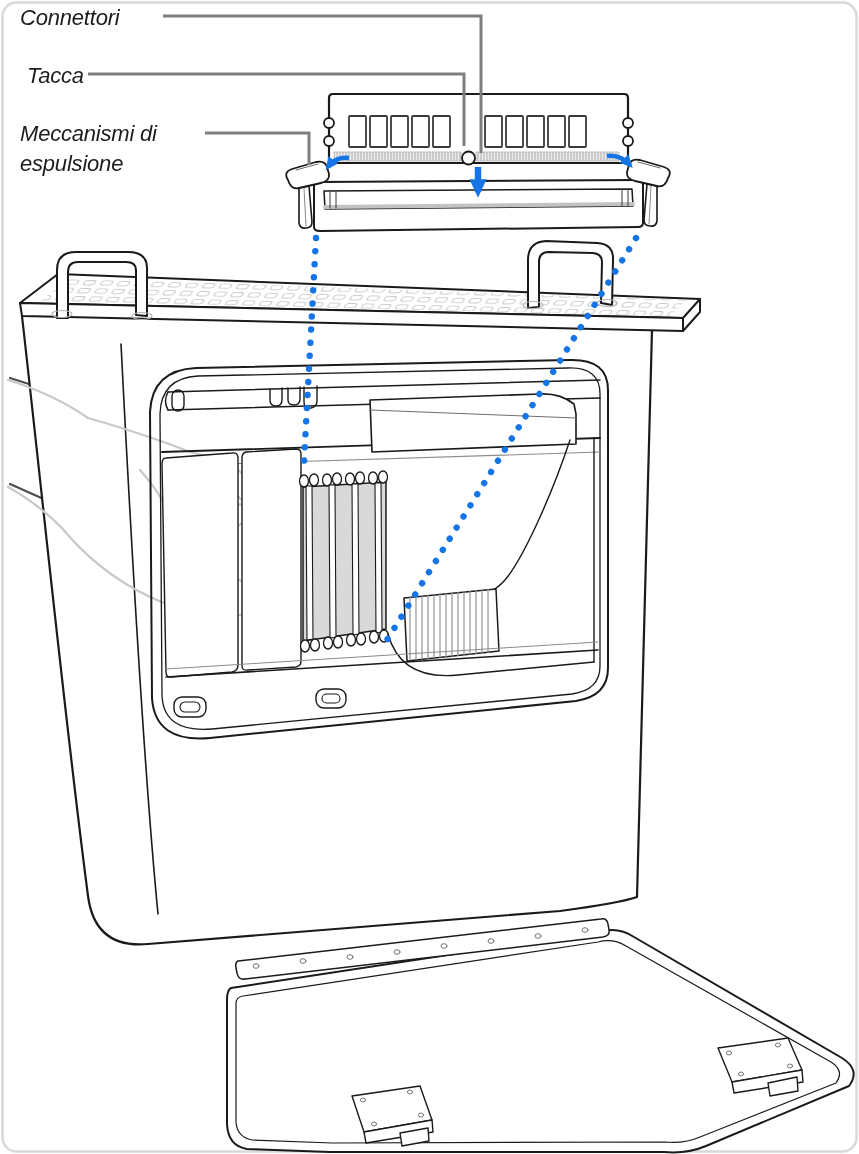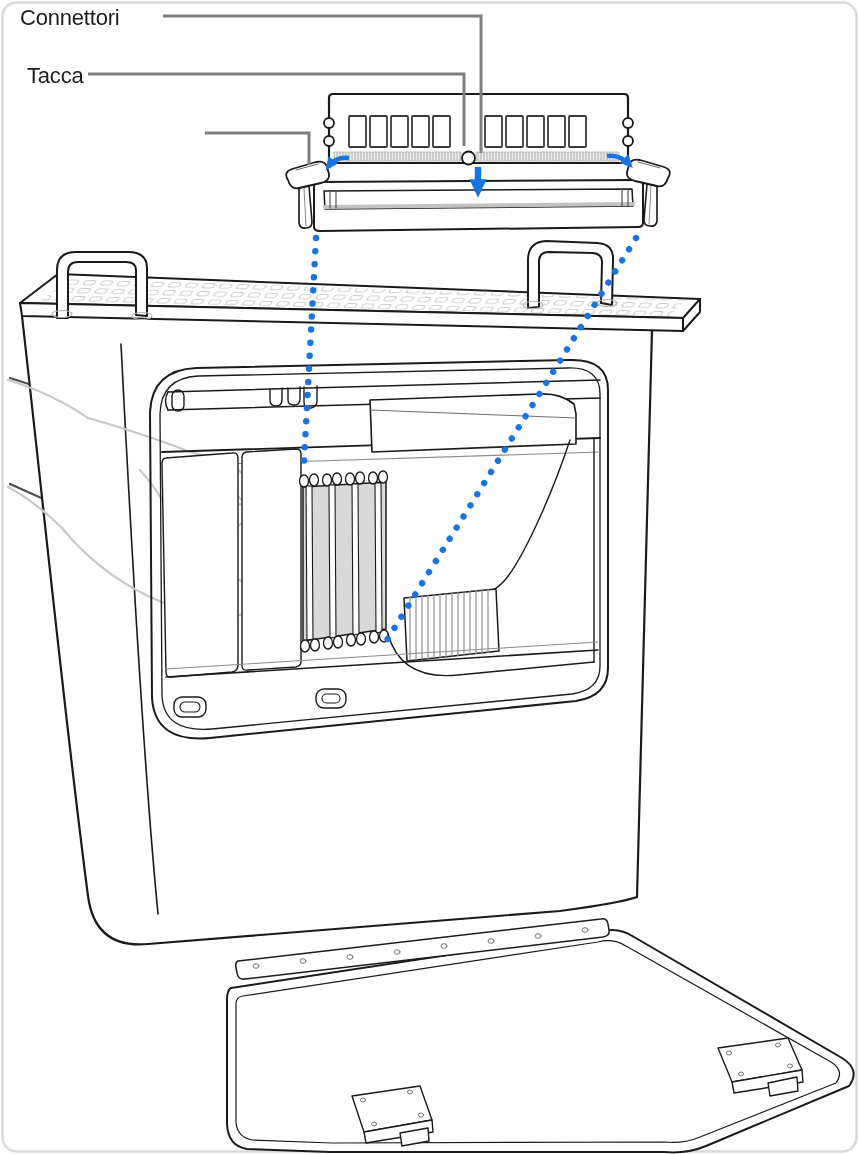--- a/index.html
+++ b/index.html
@@ -2,20 +2,21 @@
 <html style="--blue: #1574e6; --callout: #7e7e7e; --ink: #1a1a1a; --ghost: #c8c8c8; --panelgray: #d9d9d9; --border: #d9d9d9;"><head>
 <meta charset="utf-8">
 <style>
   html,body{margin:0;padding:0;background:#fff;}
   .figure{
     position:relative;
     width:859px;height:1154px;
     background:#fff;
     font-family:"Liberation Sans", sans-serif;
     overflow:hidden;
+    font-style:italic;
   }
   .figure svg{position:absolute;left:0;top:0;}
   .label{
     position:absolute;
     color:#1d1d1f;
     font-size:22px;
     line-height:30px;
     letter-spacing:-0.2px;
     white-space:nowrap;
     user-select:none;
@@ -272,14 +273,18 @@
   </g>
 
   <g fill="none" stroke="#1574e6" style="stroke:var(--blue)" stroke-width="6.4" stroke-linecap="round" stroke-dasharray="0.1 13">
     <path d="M316,238 L304,462"></path>
     <path d="M636,238 L382,648"></path>
   </g>
 </svg>
 
 <div class="label" id="label-connettori">Connettori</div>
 <div class="label" id="label-tacca">Tacca</div>
-
+<div class="label" id="label-meccanismi">
+  <div>Meccanismi di</div>
+  <div>espulsione</div>
 </div>
 
+</div>
+
 </body></html>

